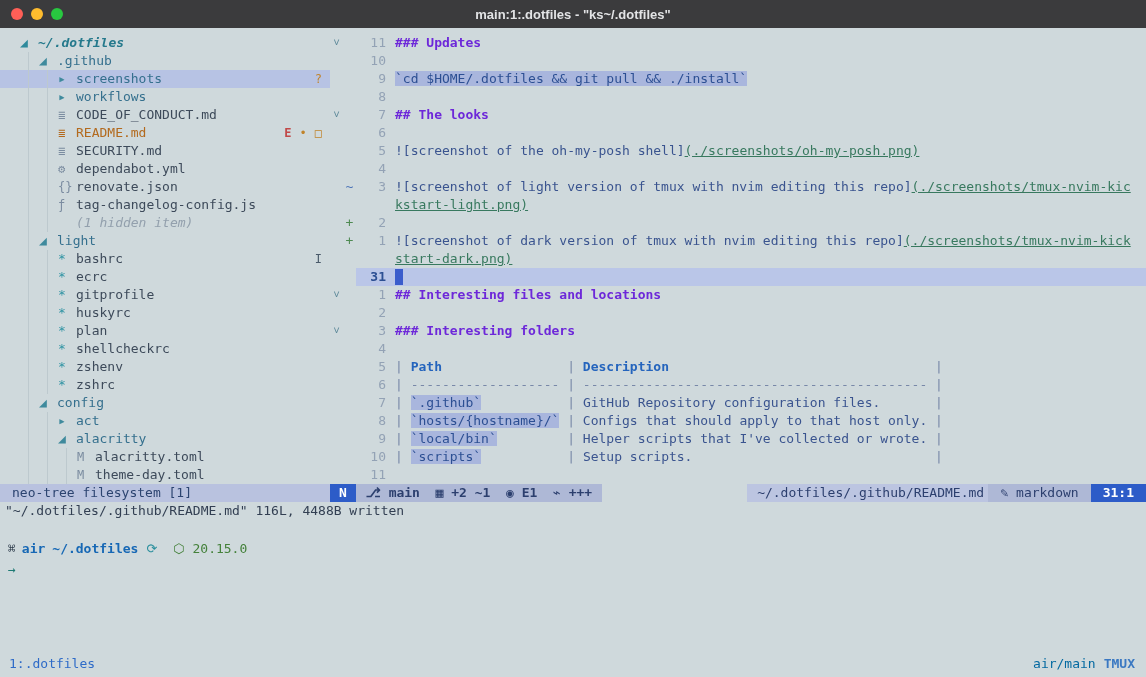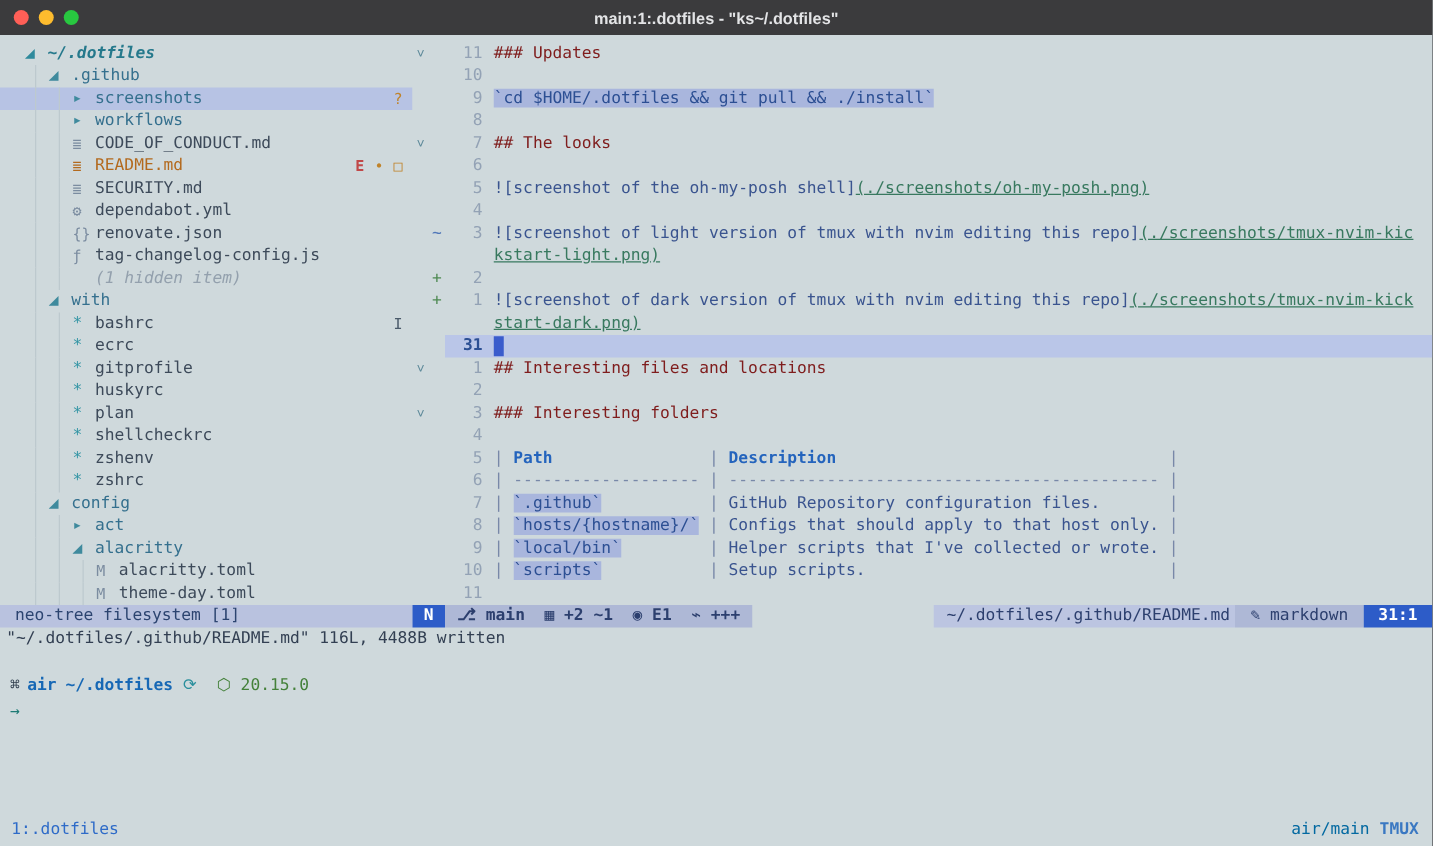--- a/index.html
+++ b/index.html
@@ -41,21 +41,21 @@
   .editor{flex:1;display:flex;flex-direction:column;min-width:0;}
   .lines{flex:1;padding-top:6px;line-height:18px;overflow:hidden;}
   .eline{display:flex;height:18px;}
   .efold{width:13px;flex:none;text-align:center;color:#5e8a9a;font-size:11px;}
   .esign{width:13px;flex:none;text-align:center;}
   .esign.add{color:#4e8a52;} .esign.chg{color:#4f76b8;}
   .enum{width:30px;flex:none;text-align:right;padding-right:9px;color:#93a2b5;}
   .etext{flex:1;white-space:pre;color:#3a548f;min-width:0;}
   .eline.cur .enum{color:#2c4f93;font-weight:bold;background:#bac6e8;}
   .eline.cur .etext{background:#bac6e8;}
-  .seg-h{color:#7f1d1d;font-weight:normal;}
+  .seg-h{color:#6d28d9;font-weight:bold;}
   .seg-c{background:#a9b6dd;color:#2c4f93;}
   .seg-u{color:#38795f;text-decoration:underline;}
   .seg-p{color:#7888a8;}
   .seg-th{color:#2464bd;font-weight:bold;}
   .seg-tc{background:#a9b6dd;color:#2c4f93;}
   .seg-k{display:inline-block;width:8px;height:16px;background:#3a5ccc;vertical-align:text-top;}
   
   .statusline{height:18px;flex:none;display:flex;line-height:18px;white-space:pre;}
   .st-mode{background:#2d5cc8;color:#ffffff;padding:0 9px;font-weight:bold;}
   .st-git{background:#aeb8d6;color:#2c3f6e;padding:0 10px;font-weight:bold;}
@@ -162,21 +162,21 @@
           </div>
           <div class="trow s-hidden">
             <span class="ind"></span>
             <span class="ind"></span>
             <span class="ticon"></span>
             <span class="tlabel">(1 hidden item)</span>
           </div>
           <div class="trow s-dir">
             <span class="ind"></span>
             <span class="ticon">◢</span>
-            <span class="tlabel">with</span>
+            <span class="tlabel">light</span>
           </div>
           <div class="trow s-shell">
             <span class="ind"></span>
             <span class="ind"></span>
             <span class="ticon">*</span>
             <span class="tlabel">bashrc</span>
             <span class="ttrail">
               <span class="b-muted">I</span>
             </span>
           </div>

